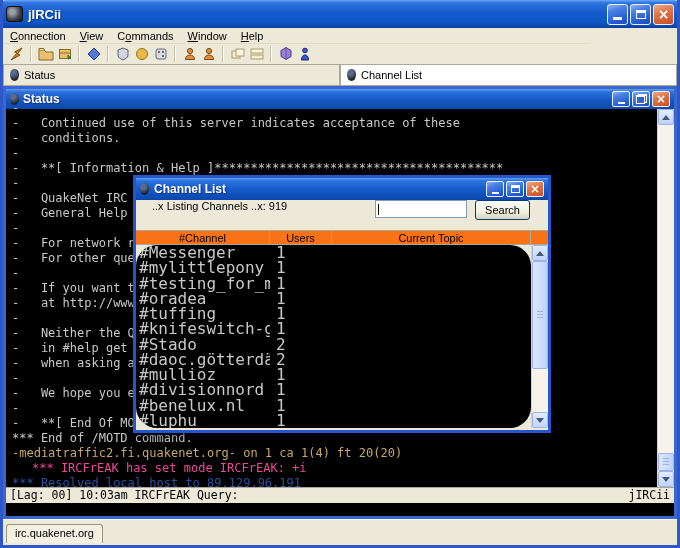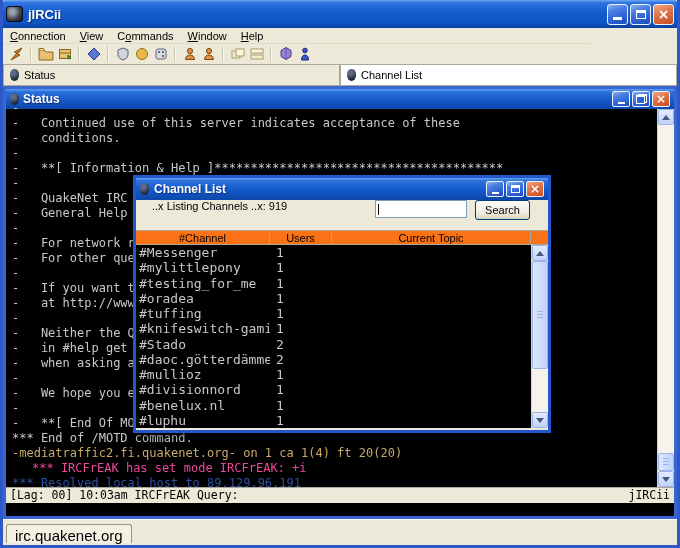--- a/index.html
+++ b/index.html
@@ -76,21 +76,21 @@
   .sthumb:after{content:"";position:absolute;left:4px;right:4px;top:calc(50% - 4px);height:8px;
     background:repeating-linear-gradient(180deg,#9cb3e8 0 1px,transparent 1px 3px);}
   .childstatus{height:15px;background:#ece9d8;border-top:1px solid #aca899;display:flex;align-items:center;
     padding:0 4px;font-family:"DejaVu Sans Mono",monospace;font-size:11.5px;color:#000;}
   .childstatus .right{margin-left:auto;}
   .inputline{height:14px;background:#000;border-top:1px solid #ece9d8;}
   
   .servertabs{position:absolute;left:0;bottom:0;width:674px;height:26px;background:#ece9d8;
     border-top:1px solid #fff;display:flex;align-items:flex-end;}
   .server-tab{margin:0 0 2px 3px;height:19px;padding:2px 8px 0 8px;background:#f4f1e2;
-    border:1px solid #9a9782;border-bottom:none;border-radius:3px 3px 0 0;font-size:15px;color:#000;}
+    border:1px solid #9a9782;border-bottom:none;border-radius:3px 3px 0 0;font-size:11px;color:#000;}
   
   .dialog{position:absolute;left:130px;top:175px;width:418px;height:258px;z-index:10;
     border:3px solid #2456cc;background:#ece9d8;box-shadow:2px 3px 6px rgba(0,0,0,.45);}
   .dlg-titlebar{height:22px;margin:-0px;background:linear-gradient(180deg,#64a3f2 0%,#2e73dd 12%,#155bcd 50%,#0c46aa 100%);
     display:flex;align-items:center;padding:0 4px;}
   .dlg-titlebar .title{color:#fff;font-weight:bold;font-size:12px;margin-left:5px;text-shadow:1px 1px 1px #0a2f7a;}
   .dlg-btns{margin-left:auto;display:flex;gap:2px;}
   .dlg-toprow{height:30px;display:flex;align-items:flex-start;padding:0 16px;}
   .listing{font-size:11px;color:#000;}
   .searchbox{margin-left:auto;width:92px;height:18px;background:#fff;border:1px solid #7f9db9;
@@ -98,21 +98,21 @@
   .caret{width:1px;height:11px;background:#000;}
   .searchbtn{margin:0 2px 0 8px;width:55px;height:20px;font-size:11px;font-family:"Liberation Sans",sans-serif;
     background:linear-gradient(180deg,#fdfdfb 0%,#f1efe2 60%,#d8d4bd 100%);
     border:1px solid #003c74;border-radius:3px;color:#000;}
   .dlg-header{height:15px;display:flex;background:#f97316;border-top:1px solid #aca899;font-size:11px;color:#000;}
   .dlg-header .col{border-right:1px solid #aca899;border-bottom:1px solid #aca899;
     display:flex;align-items:center;justify-content:center;}
   .c1{width:134px;} .c2{width:62px;} .c3{flex:1;} .chdr-sp{width:17px;border-bottom:1px solid #aca899;}
   .dlg-listwrap{display:flex;height:183px;}
   .dlg-list{flex:1;background:#000;overflow:hidden;font-family:"DejaVu Sans Mono",monospace;
-    font-size:13px;color:#c8c8c8;}
+    font-size:16px;color:#c8c8c8;border-radius:21px;}
   .chrow{display:flex;height:15.25px;align-items:center;}
   .chrow .ch{width:134px;padding-left:3px;white-space:pre;overflow:hidden;}
   .chrow .us{width:62px;padding-left:6px;}
   .chrow .tp{flex:1;}
 </style>
 </head>
 <body>
 
 <div class="window">
 

